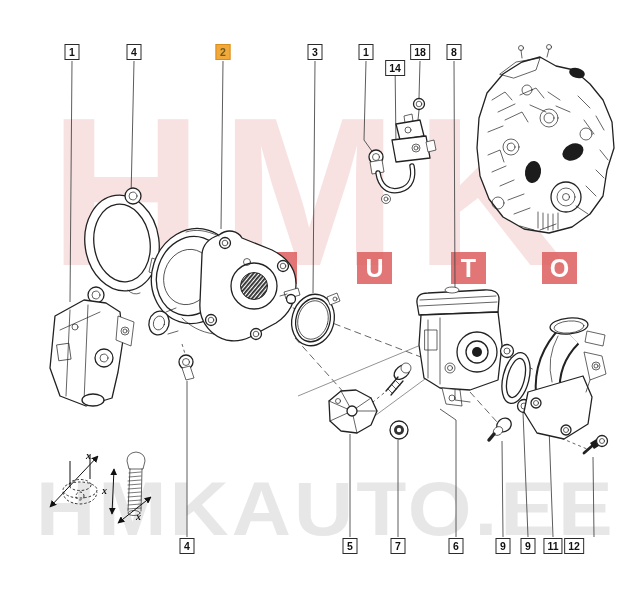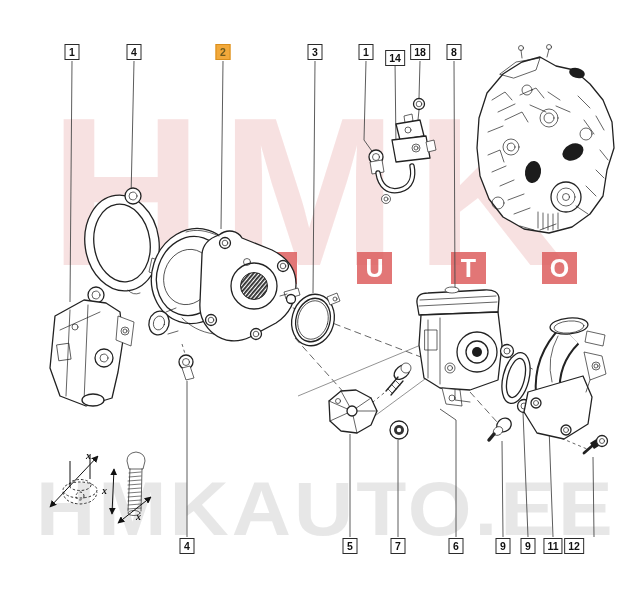--- a/index.html
+++ b/index.html
@@ -314,21 +314,21 @@
       <text class="dim" x="102" y="494">x</text>
       <text class="dim" x="136" y="520">x</text>
     </g>
   </svg>
 
   <div class="callout" style="left:72px;  top:44px">1</div>
   <div class="callout" style="left:134px; top:44px">4</div>
   <div class="callout active" style="left:223px; top:44px">2</div>
   <div class="callout" style="left:315px; top:44px">3</div>
   <div class="callout" style="left:366px; top:44px">1</div>
-  <div class="callout" style="left:395px; top:50px">14</div>
+  <div class="callout" style="left:395px; top:60px">14</div>
   <div class="callout" style="left:420px; top:44px">18</div>
   <div class="callout" style="left:454px; top:44px">8</div>
 
   <div class="callout" style="left:187px; top:538px">4</div>
   <div class="callout" style="left:350px; top:538px">5</div>
   <div class="callout" style="left:398px; top:538px">7</div>
   <div class="callout" style="left:456px; top:538px">6</div>
   <div class="callout" style="left:503px; top:538px">9</div>
   <div class="callout" style="left:528px; top:538px">9</div>
   <div class="callout" style="left:553px; top:538px">11</div>

